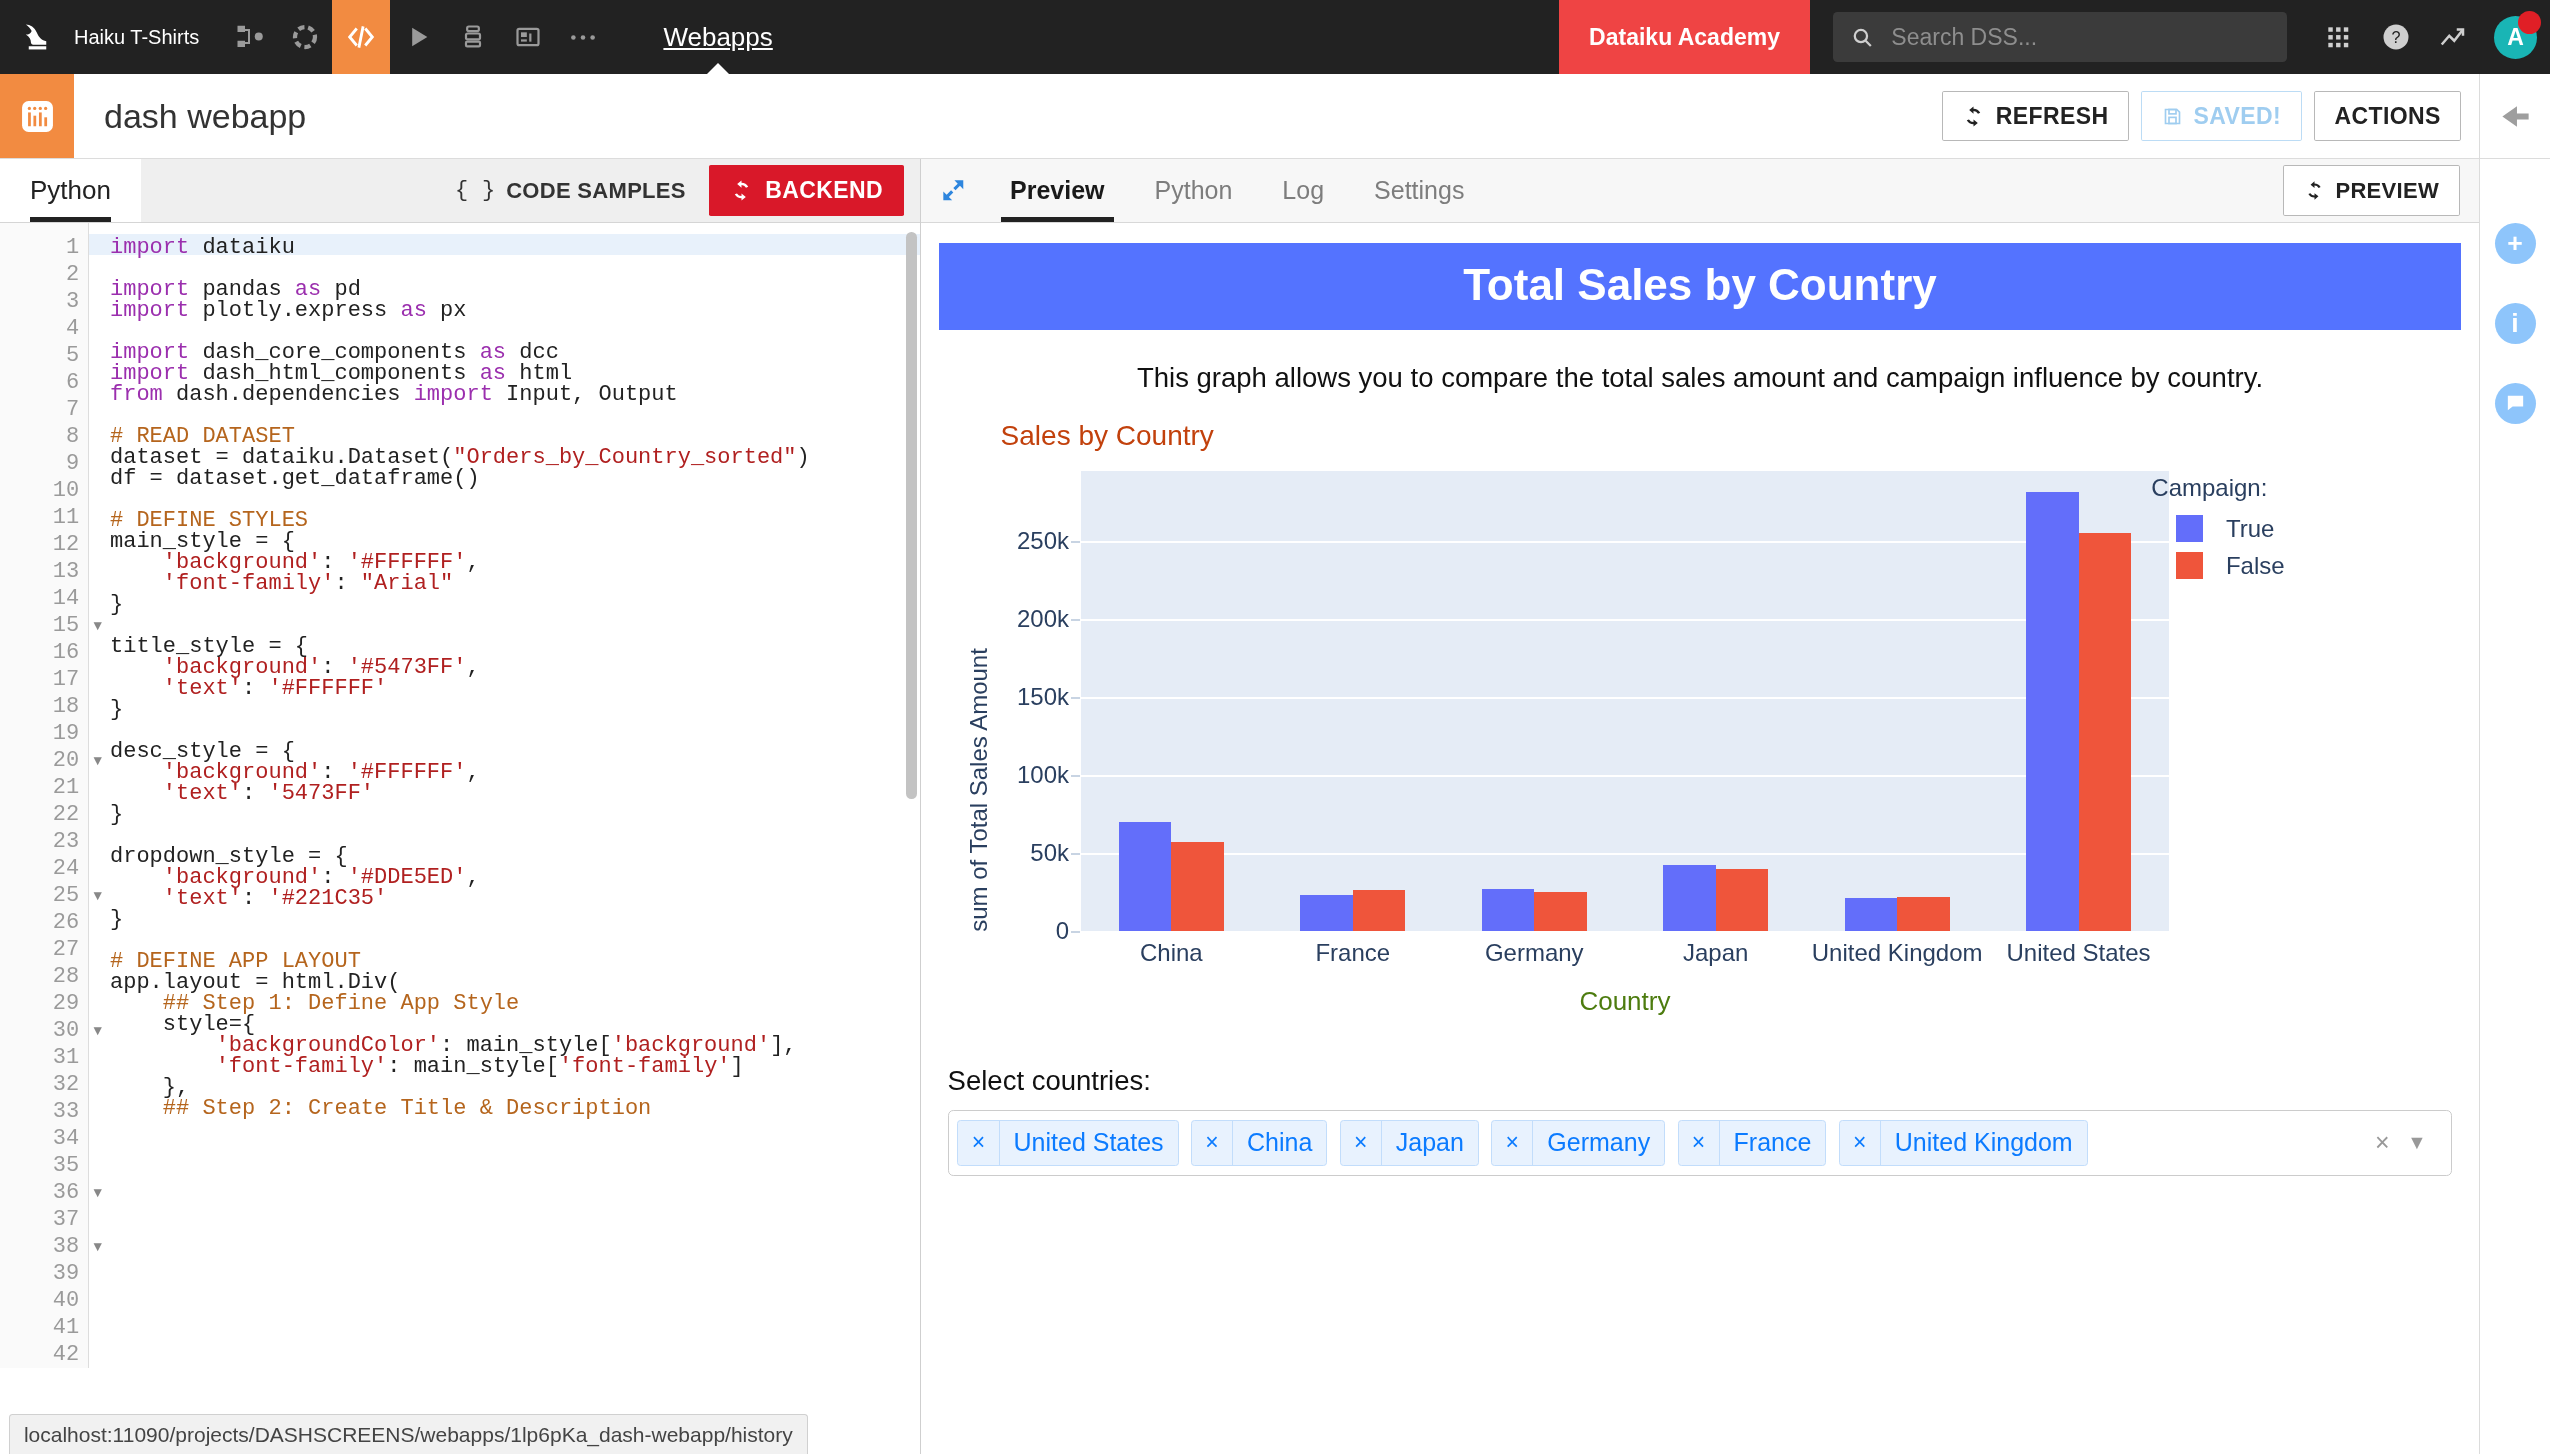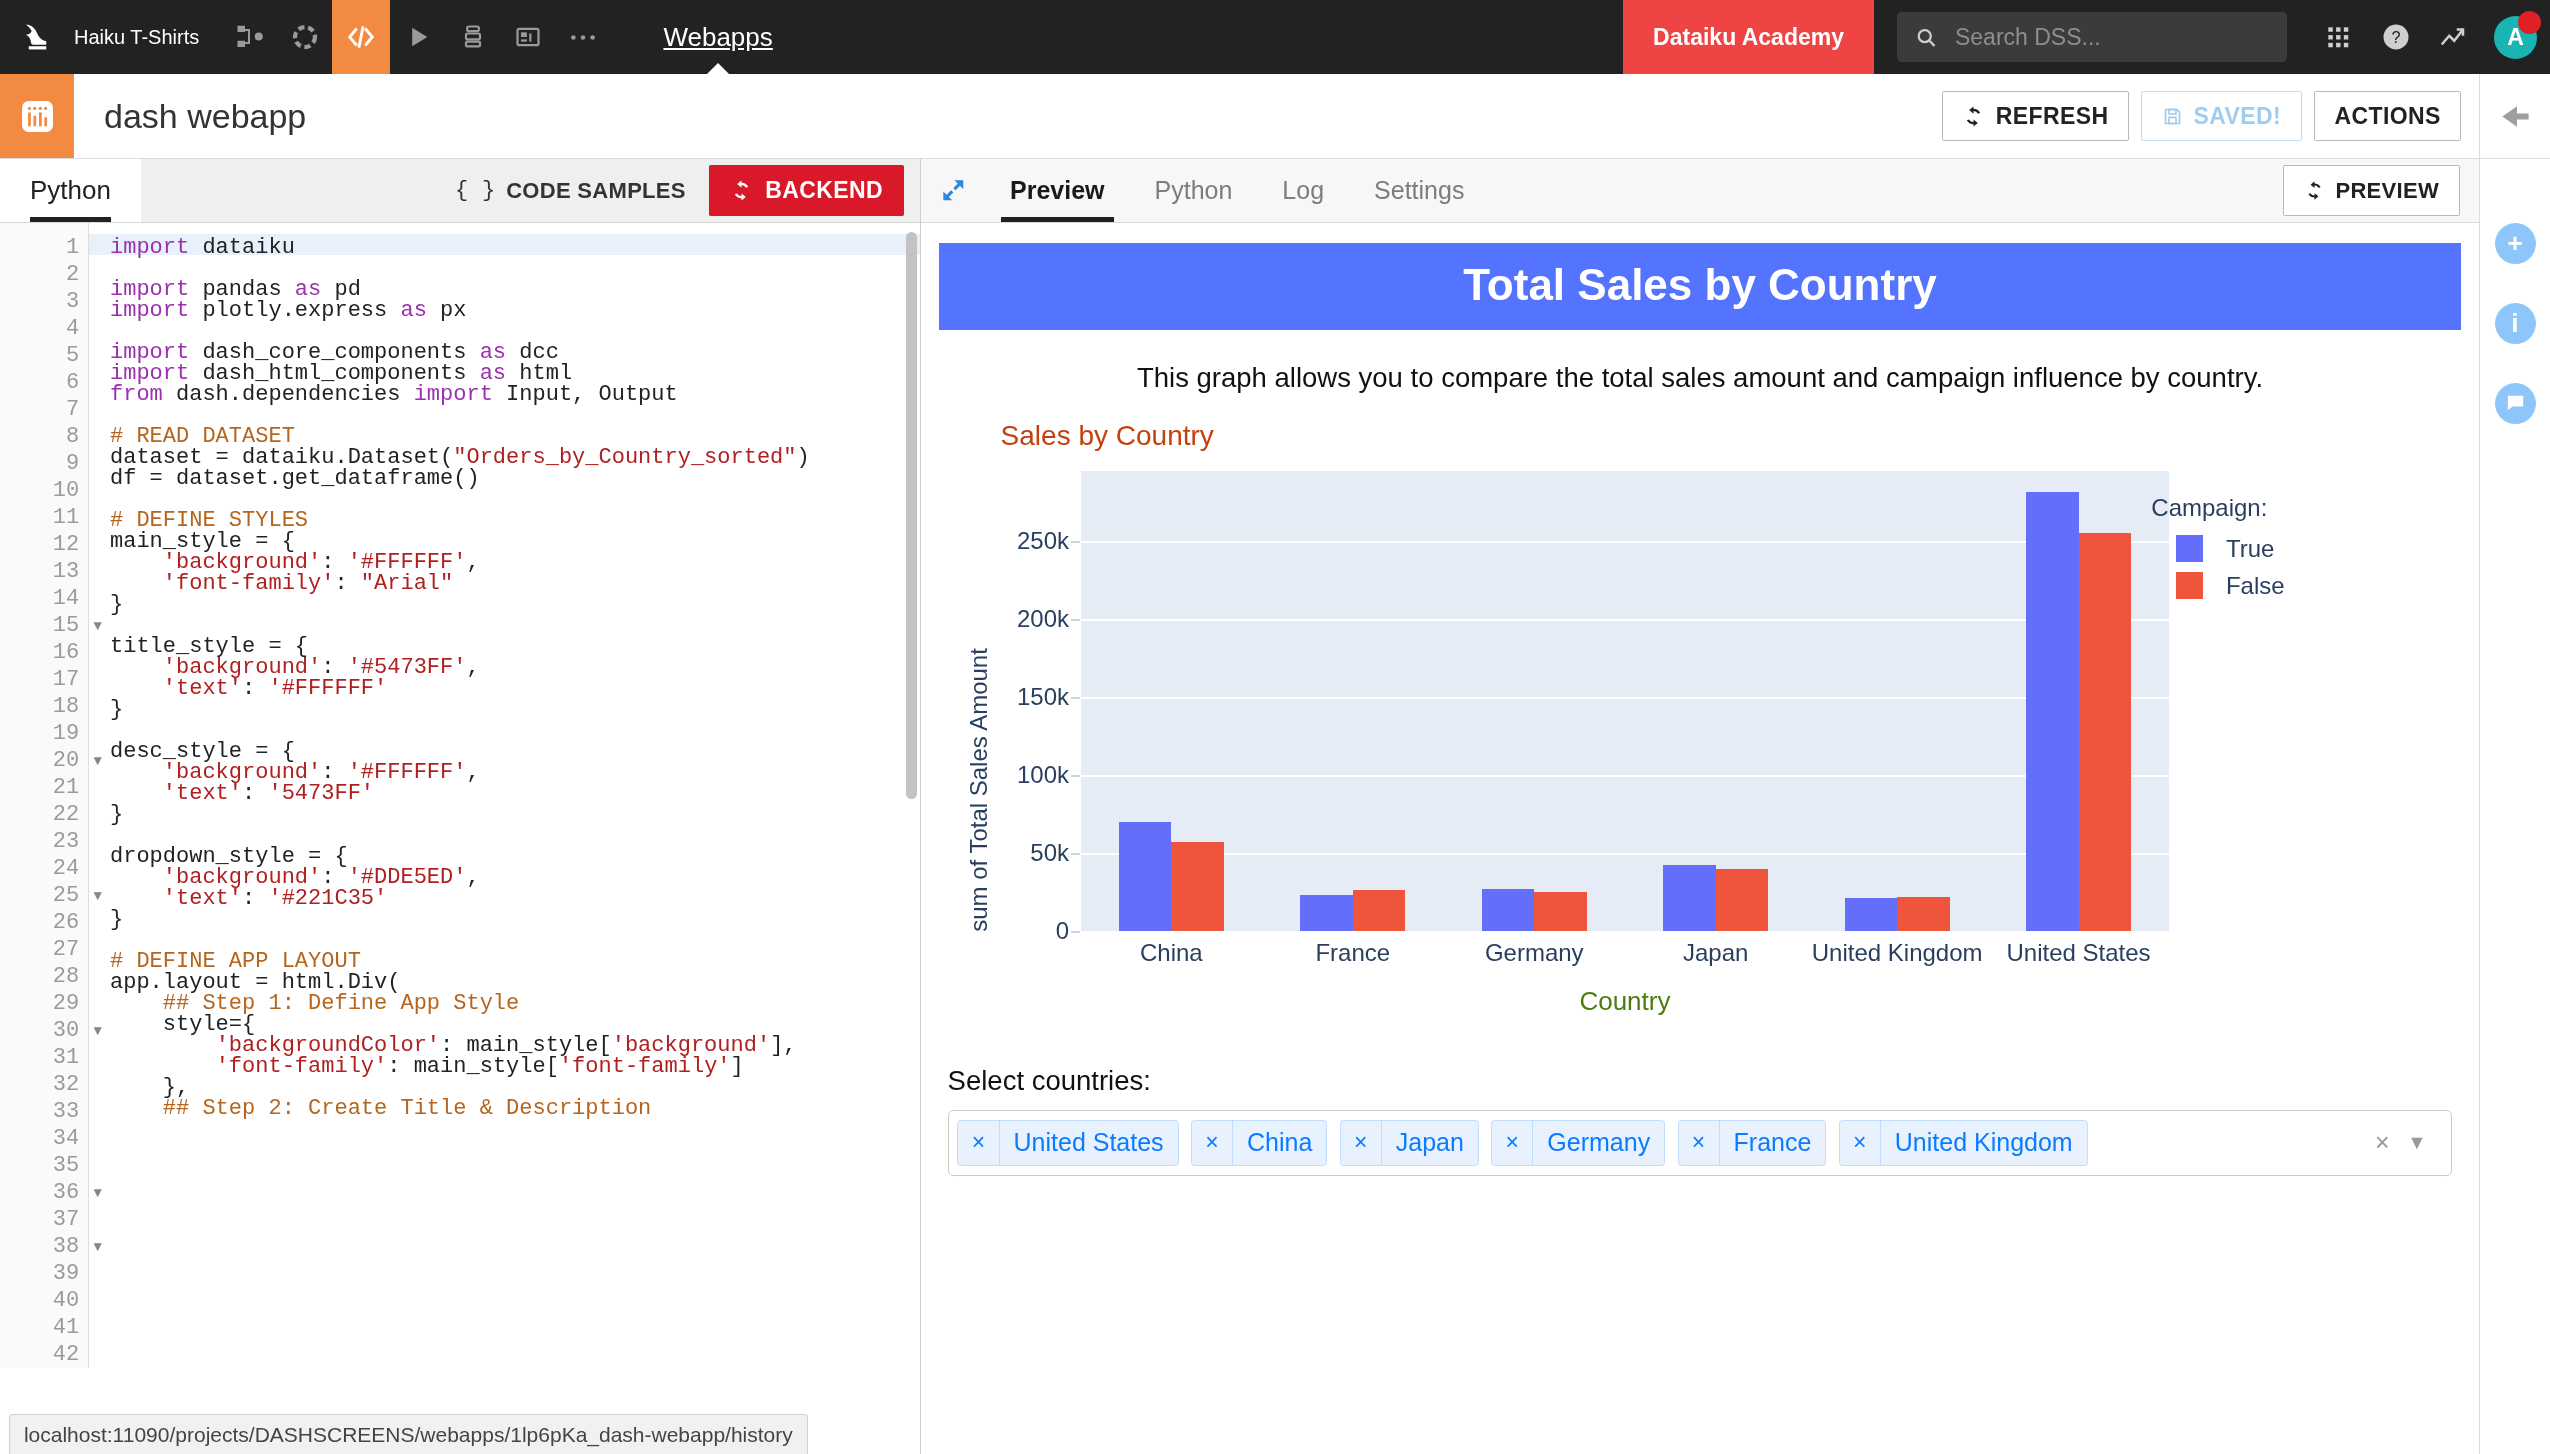--- a/index.html
+++ b/index.html
@@ -34,21 +34,21 @@
     content:""; position:absolute; bottom:0; left:50%; transform:translateX(-50%);
     border-left:11.5px solid transparent; border-right:11.5px solid transparent;
     border-bottom:11.5px solid #fff;
   }
   .tb-spacer { flex:1; }
   .tb-academy {
     background:#ef4444; color:#fff; font-size:23px; display:flex;
     align-items:center; padding:0 30px; white-space:nowrap;font-weight:bold;
   }
   .tb-search {
-    background:#3b3b3b; border-radius:4.4px; height:50px; width:390px;
+    background:#3b3b3b; border-radius:4.4px; height:50px; width:454px;
     display:flex; align-items:center; margin:0 23px; padding:0 17.7px;
     align-self:center;
   }
   .tb-search input {
     background:transparent; border:0; outline:none; color:#cfcfcf;
     font-size:23px; margin-left:16px; width:100%;
     font-family:"Liberation Sans", sans-serif;
   }
   .tb-search input::placeholder { color:#8e8e8e; }
   .tb-right-icon {
@@ -222,21 +222,21 @@
   .grp { flex:1; display:flex; align-items:flex-end; justify-content:center; position:relative; }
   .bar { width:29%; }
   .bar.t { background:#636efa; }
   .bar.f { background:#ef553b; }
   .xticks { position:absolute; left:133px; right:292px; top:468px; display:flex; }
   .xtick { flex:1; text-align:center; font-size:24px; color:#2a3f5f; }
   .xlabel {
     position:absolute; left:133px; right:292px; top:515px; text-align:center;
     font-size:26px; color:#4d7c0f;
   }
-  .legend { position:absolute; right:115px; top:23px; width:195px; }
+  .legend { position:absolute; right:115px; top:3px; width:195px; }
   .legend-title { font-size:24px; color:#2a3f5f; margin-bottom:12.4px; }
   .legend-row { display:flex; align-items:center; margin:0 0 8.9px 25px; }
   .legend-swatch { width:26.6px; height:26.6px; margin-right:23px; }
   .legend-label { font-size:24px; color:#2a3f5f; }
 
   
   .dd-wrap { margin:25px 26.6px 0 26.6px; }
   .dd-label { font-size:27.5px; color:#111; margin-bottom:12.4px; }
   .dd-control {
     border:0.9px solid #ccc; border-radius:5.3px; min-height:66px; display:flex;

